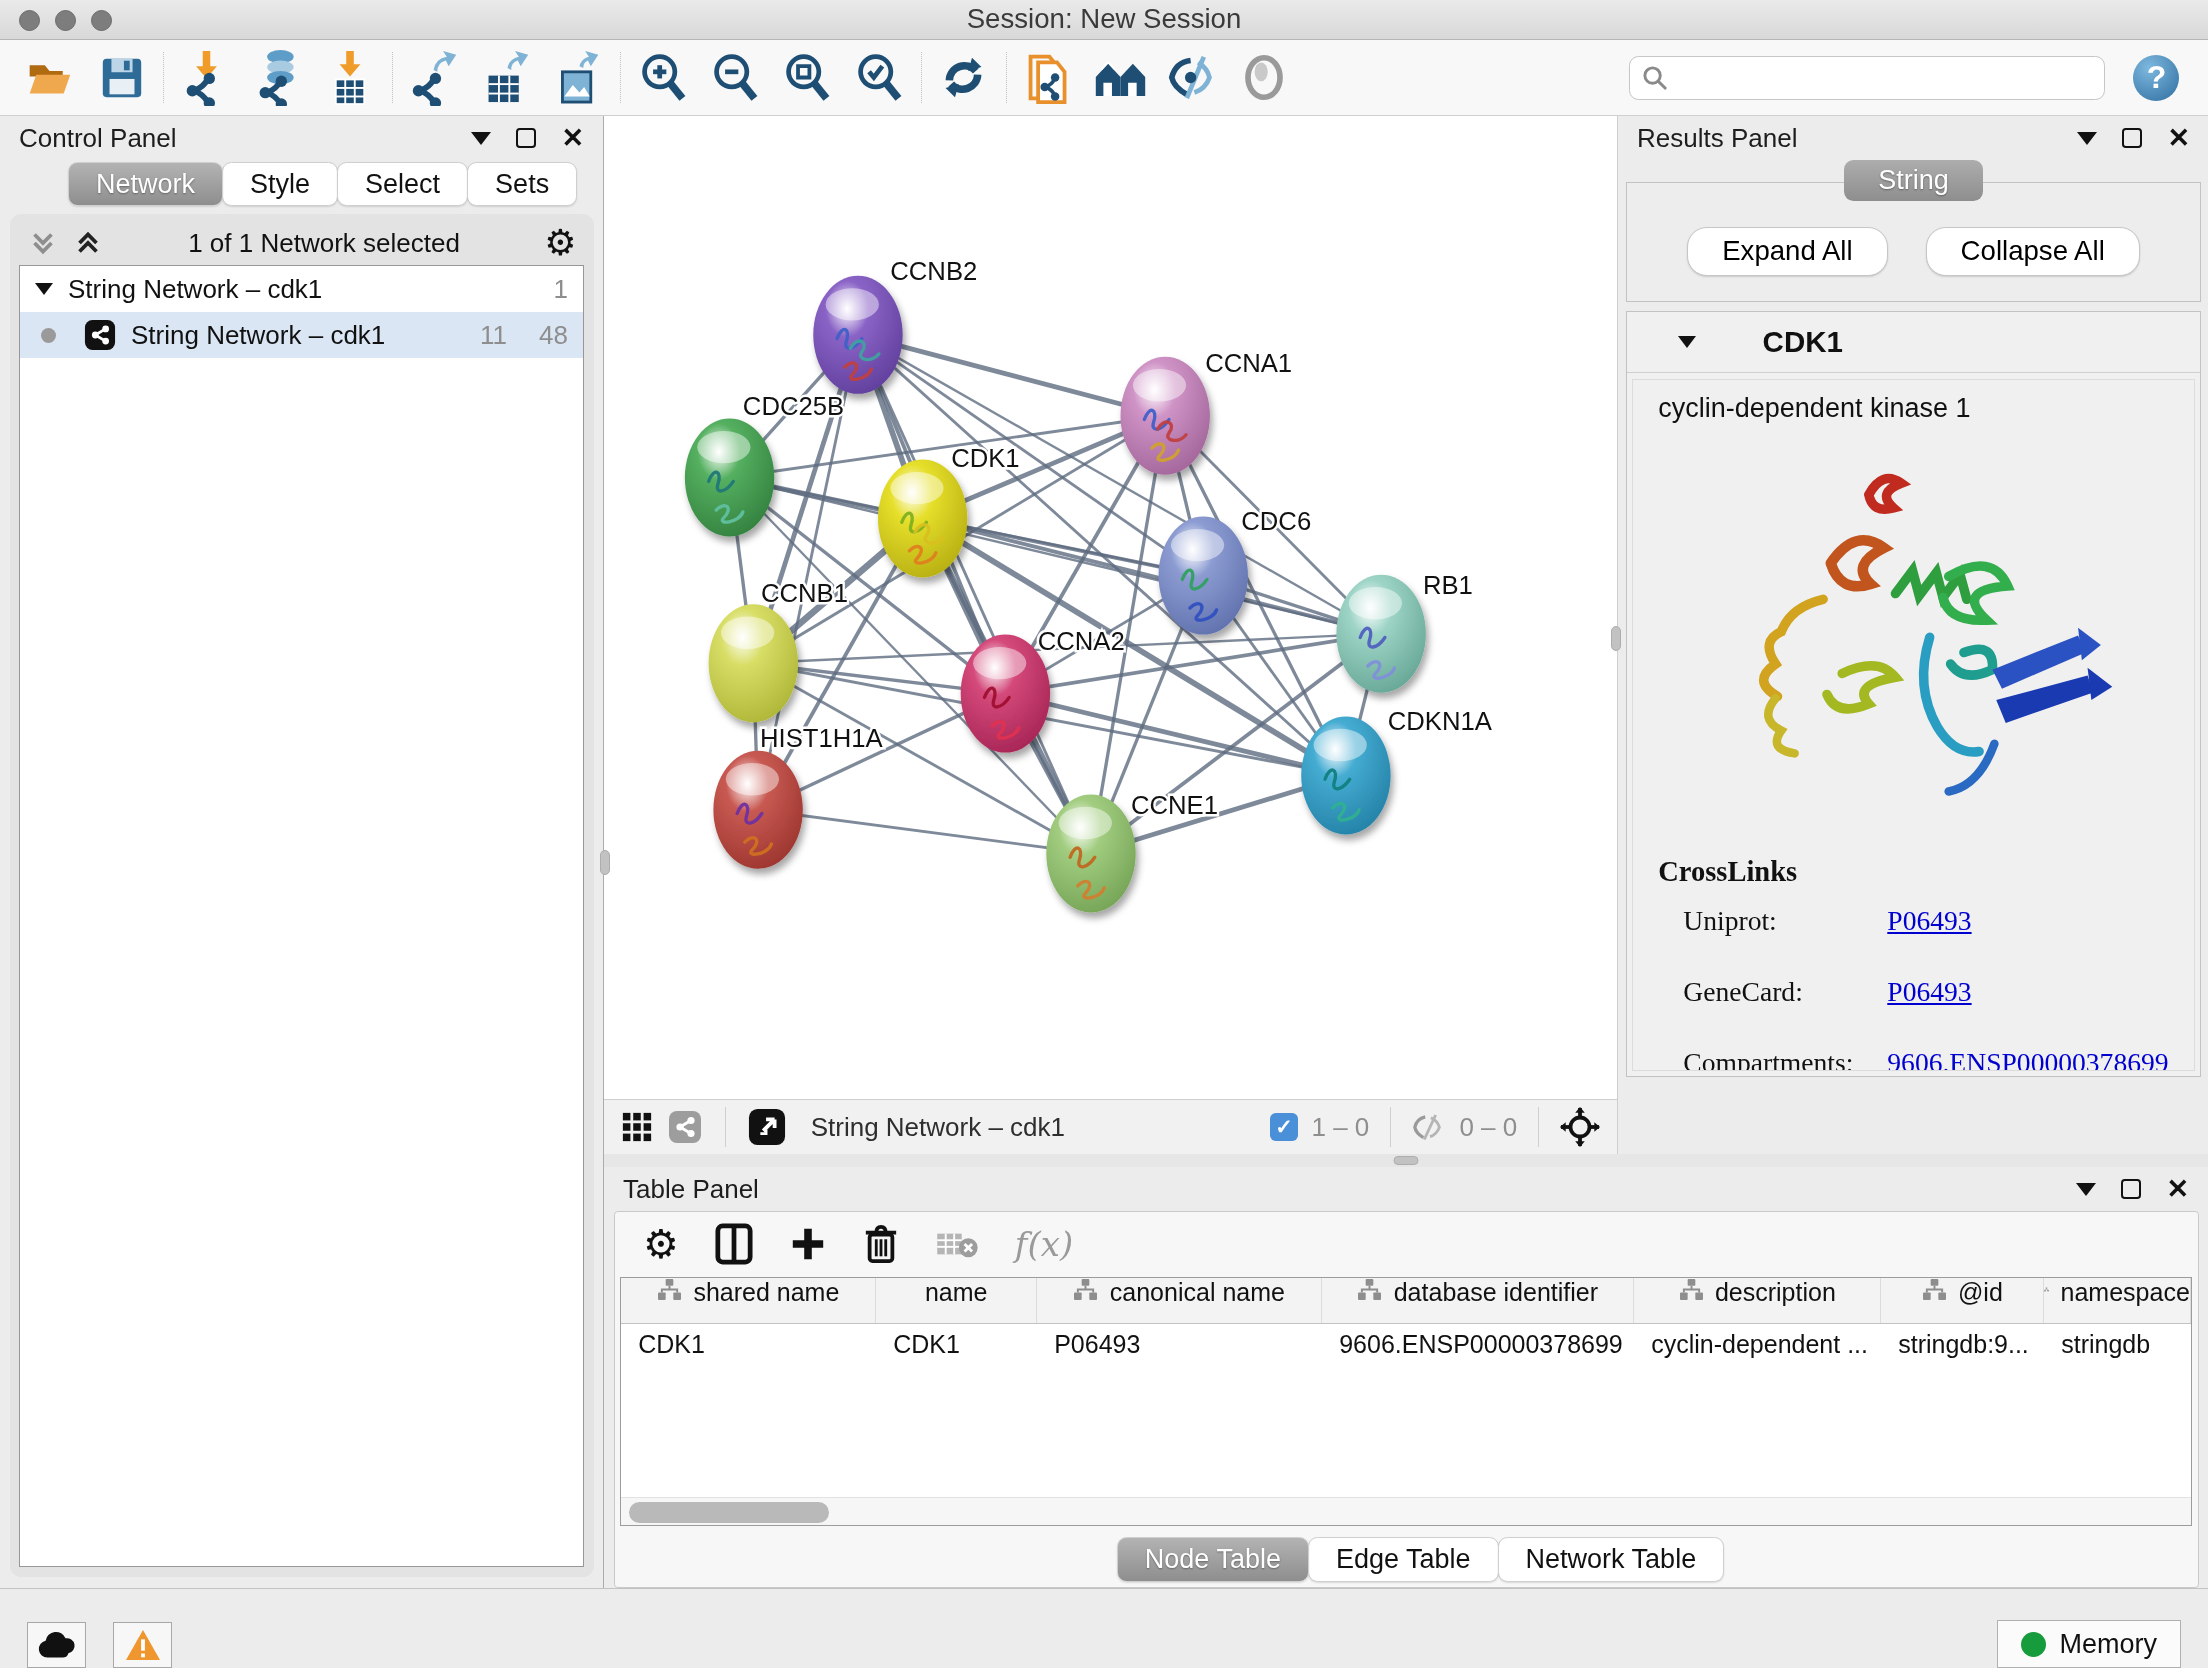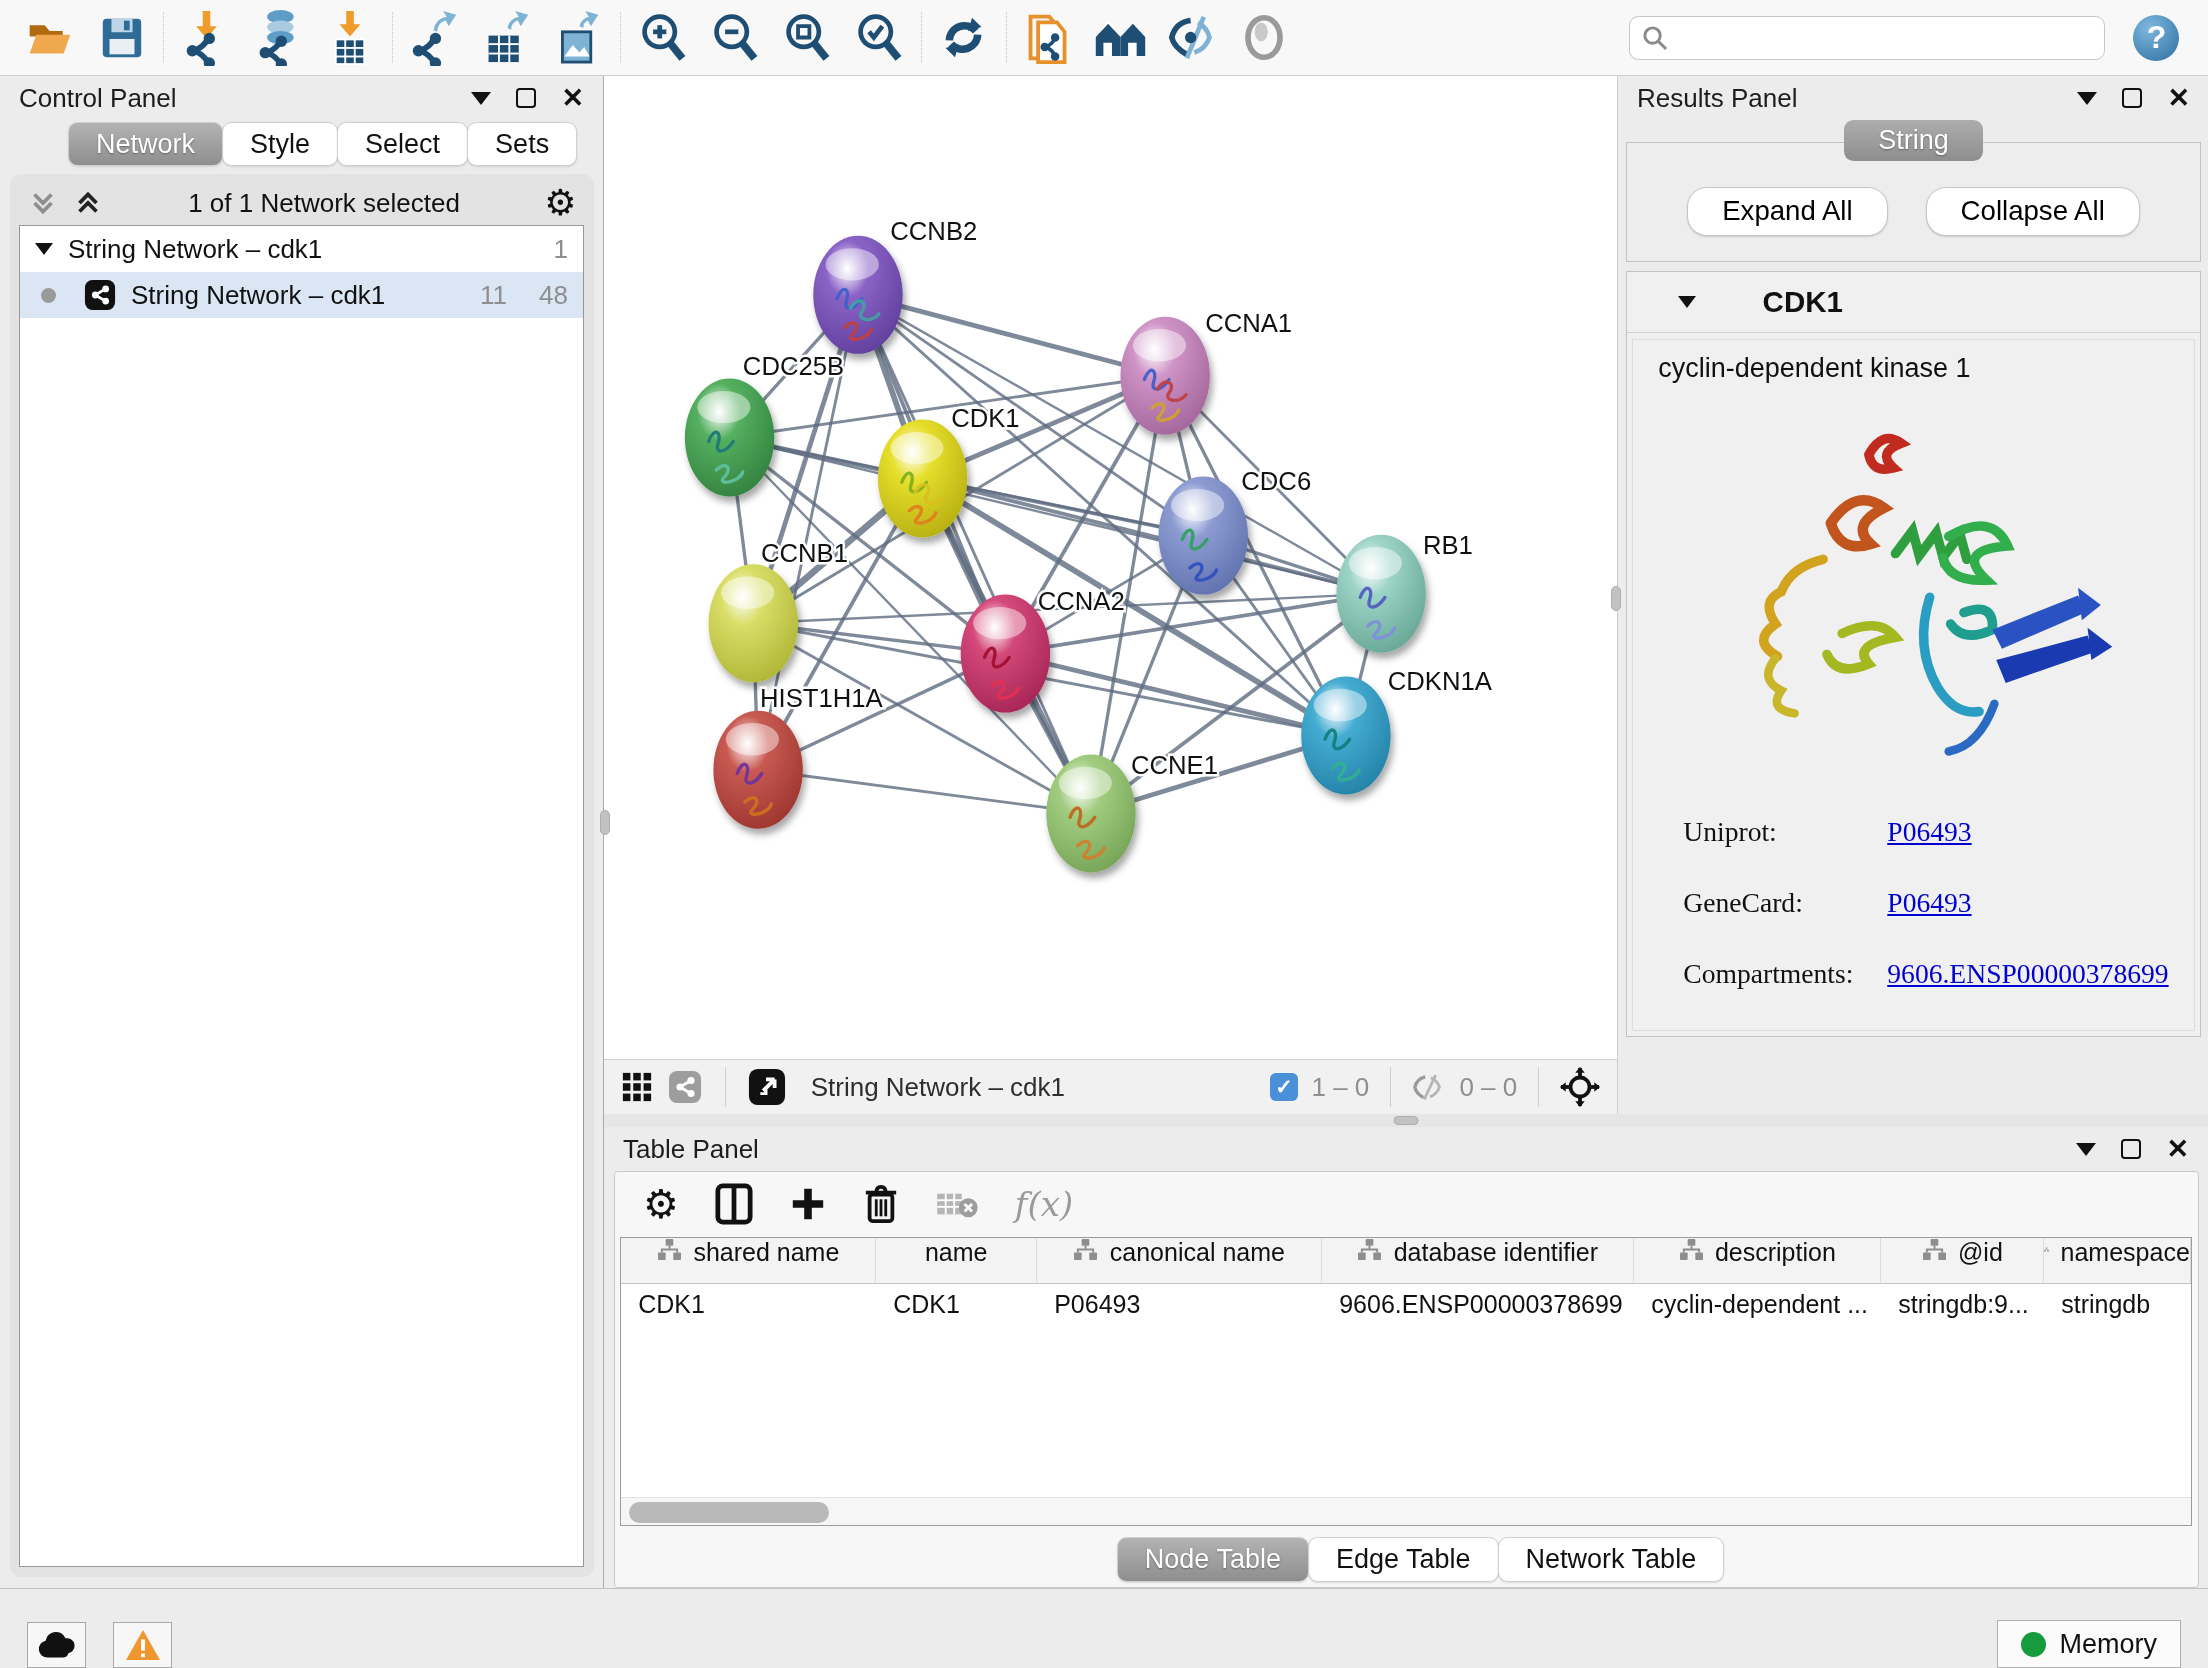--- a/index.html
+++ b/index.html
@@ -105,20 +105,28 @@
   .statusbar { height:80px; background:#ececec; border-top:1px solid #c2c2c2; display:flex; align-items:flex-end; padding:0 27px; gap:27px; flex:0 0 auto; }
   .sb-btn { width:59px; height:46px; border:1.9px solid #a8a8a8; background:#f7f7f7; display:flex; align-items:center; justify-content:center; cursor:pointer; }
   .memory-btn { margin-left:auto; height:48px; border:1.9px solid #b0b0b0; background:#fbfbfb; display:flex; align-items:center; gap:13.3px; padding:0 23px; font-size:27px; color:#111; cursor:pointer; }
   .memdot { width:25px; height:25px; border-radius:50%; background:#169c3c; }
 </style>
 </head>
 <body>
 
 <div id="app">
 
+  <div class="titlebar">
+    <div class="traffic">
+      <span></span>
+      <span></span>
+      <span></span>
+    </div>
+    <div class="win-title">Session: New Session</div>
+  </div>
 
   <div class="toolbar">
     <div class="tgroup">
       <div class="tbtn">
         <svg width="51" height="51" viewBox="0 0 54 54">
           <path d="M6 14 h16 l5 6 h14 v6 H6z" fill="#b06a10"></path>
           <path d="M6 44 L13 24 H49 L42 44z" fill="#f0a84e"></path>
         </svg>
       </div>
       <div class="tbtn">
@@ -627,20 +635,21 @@
                   <path d="M268 214 q32 -12 30 18 q-30 14 -44 -6" stroke="#1f9e8f" stroke-width="10"></path>
                   <path d="M232 198 q-16 52 8 94 q18 30 44 26" stroke="#2a9ec2" stroke-width="10"></path>
                   <path d="M300 310 q-16 44 -48 50" stroke="#2a6ac2" stroke-width="9"></path>
                 </g>
                 <polygon points="298,232 388,196 396,214 308,252" fill="#2a52c2"></polygon>
                 <polygon points="302,264 398,238 404,256 312,288" fill="#1a3ab2"></polygon>
                 <polygon points="388,188 412,206 392,222" fill="#2a52c2"></polygon>
                 <polygon points="398,230 424,250 402,264" fill="#1a3ab2"></polygon>
               </svg>
               <div class="crosslinks">
+                <div class="cl-title">CrossLinks</div>
                 <div class="cl-grid" id="cl-grid">
                     <div class="cl-label">Uniprot:</div>
                     <a class="cl-link">P06493</a>
                     <div class="cl-label">GeneCard:</div>
                     <a class="cl-link">P06493</a>
                     <div class="cl-label">Compartments:</div>
                     <a class="cl-link">9606.ENSP00000378699</a>
                     <div class="cl-label">Tissues:</div>
                     <a class="cl-link">9606.ENSP00000378699</a>
                   </div>

